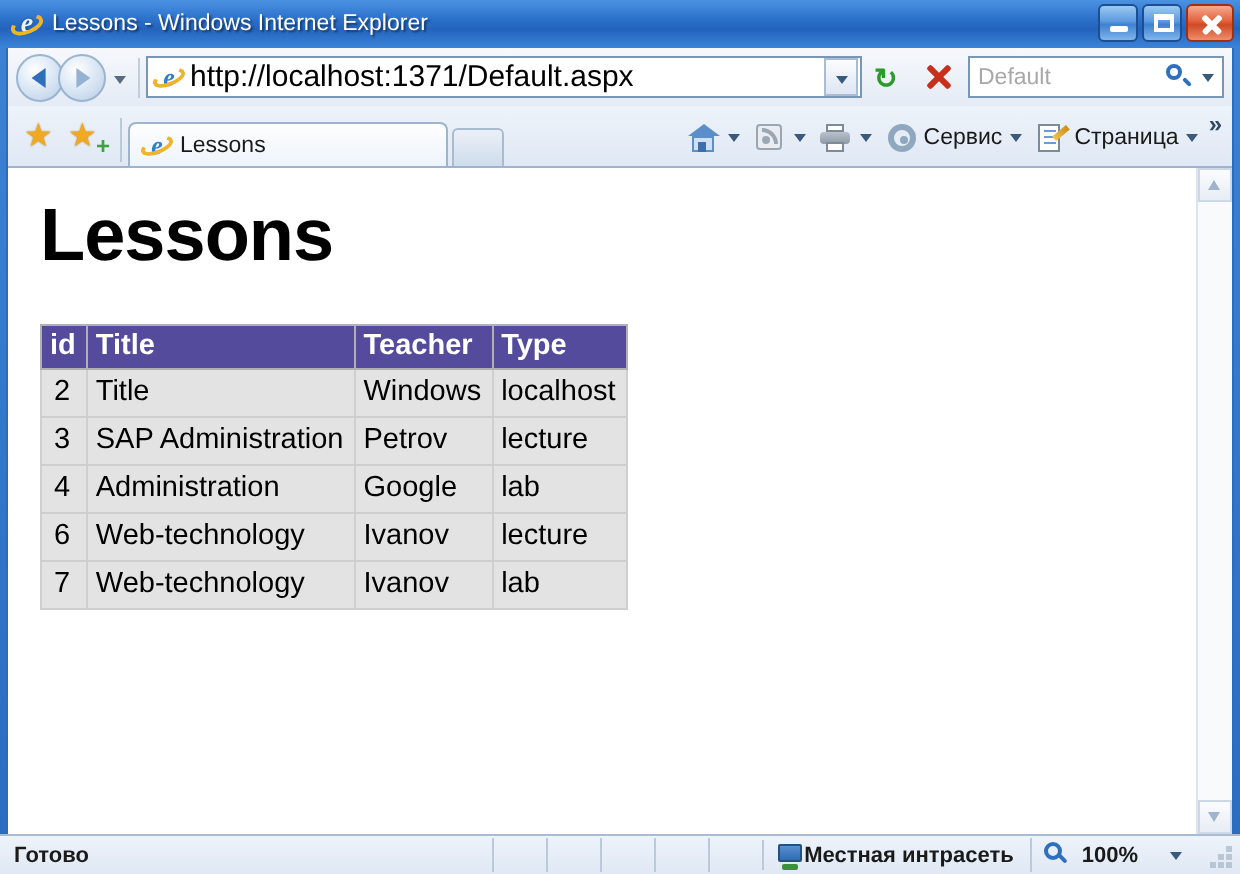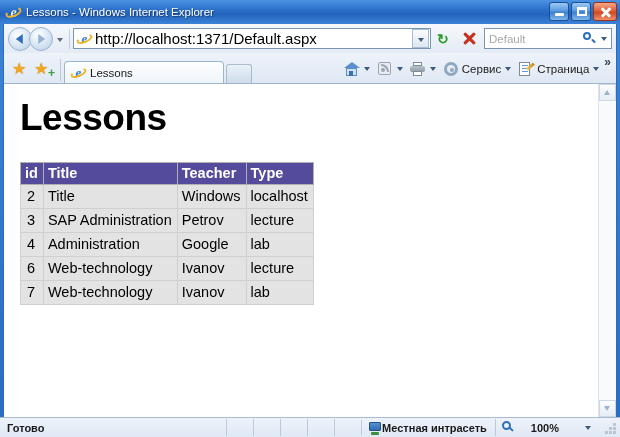--- a/index.html
+++ b/index.html
@@ -339,21 +339,21 @@
   .zone-ic{width:14px;height:14px;position:relative;flex:0 0 auto;}
   .zone-ic .mon{
     position:absolute;left:1px;top:1px;width:12px;height:9px;border-radius:1px;
     background:linear-gradient(180deg,#5a8fd0,#2f6ab3);border:1px solid #23527f;
     box-sizing:border-box;
   }
   .zone-ic .base{
     position:absolute;left:3px;bottom:0;width:8px;height:3px;background:#3f8f3f;border-radius:1px;
   }
   .st-zoom{
-    display:flex;align-items:center;gap:16px;border-left:1px solid #bcc9d8;
+    display:flex;align-items:center;gap:6px;border-left:1px solid #bcc9d8;
     height:17px;padding:0 4px 0 6px;flex:0 0 auto;
   }
   .zoom-ic{width:13px;height:13px;position:relative;flex:0 0 auto;}
   .zoom-ic .lens{
     position:absolute;left:0;top:0;width:9px;height:9px;border-radius:50%;
     border:2px solid #2f6fbd;box-sizing:border-box;
   }
   .zoom-ic .hdl{
     position:absolute;left:6px;top:7px;width:6px;height:2px;background:#2f6fbd;
     transform:rotate(45deg);border-radius:1px;

